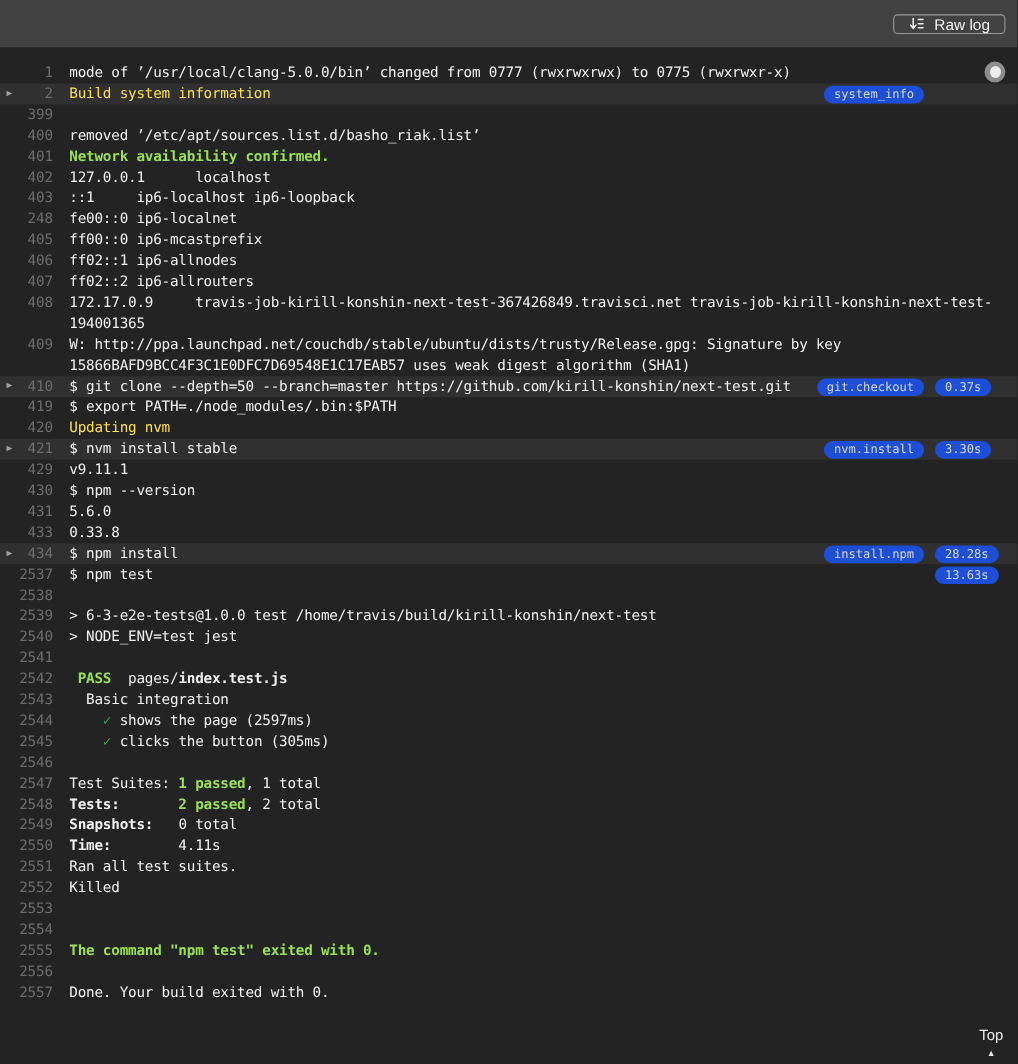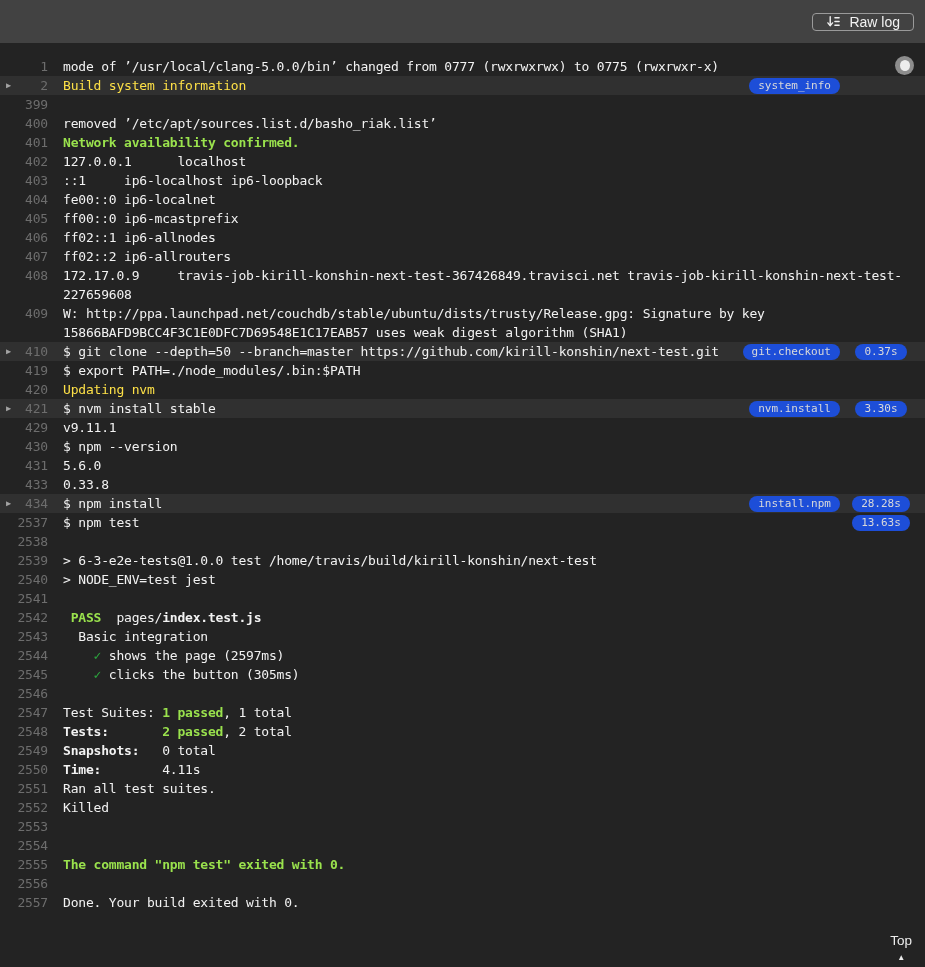--- a/index.html
+++ b/index.html
@@ -59,21 +59,21 @@
   }
   .badge{
     background:#1d4ed8;color:#d9d9d9;
     font-size:11px;letter-spacing:0;
     line-height:16px;height:16px;
     padding:0 9px;border-radius:9px;
     white-space:nowrap;
   }
   .namebadge{margin-right:10px;}
   .tslot{
-    width:62px;display:flex;justify-content:center;
+    width:62px;display:flex;justify-content:flex-start;
   }
   
   .scroll-dot{
     position:absolute;top:56px;right:11px;
     width:19px;height:19px;border-radius:50%;
     background:#8d8d8d;
     display:flex;align-items:center;justify-content:center;
     cursor:pointer;
   }
   .scroll-dot .inner{
@@ -109,26 +109,26 @@
 
 <div class="log">
   <div>
       <div class="row"><span class="caret"></span><span class="num">1</span><span class="content"><span>mode of ’/usr/local/clang-5.0.0/bin’ changed from 0777 (rwxrwxrwx) to 0775 (rwxrwxr-x)</span></span></div>
       <div class="row hl"><span class="caret">▶</span><span class="num">2</span><span class="content"><span class="y">Build system information</span></span><span class="badges"><span class="badge namebadge">system_info</span><span class="tslot"></span></span></div>
       <div class="row"><span class="caret"></span><span class="num">399</span><span class="content"></span></div>
       <div class="row"><span class="caret"></span><span class="num">400</span><span class="content"><span>removed ’/etc/apt/sources.list.d/basho_riak.list’</span></span></div>
       <div class="row"><span class="caret"></span><span class="num">401</span><span class="content"><span class="g">Network availability confirmed.</span></span></div>
       <div class="row"><span class="caret"></span><span class="num">402</span><span class="content"><span>127.0.0.1      localhost</span></span></div>
       <div class="row"><span class="caret"></span><span class="num">403</span><span class="content"><span>::1     ip6-localhost ip6-loopback</span></span></div>
-      <div class="row"><span class="caret"></span><span class="num">404</span><span class="content"><span>fe00::0 ip6-localnet</span></span></div>
+      <div class="row"><span class="caret"></span><span class="num">248</span><span class="content"><span>fe00::0 ip6-localnet</span></span></div>
       <div class="row"><span class="caret"></span><span class="num">405</span><span class="content"><span>ff00::0 ip6-mcastprefix</span></span></div>
       <div class="row"><span class="caret"></span><span class="num">406</span><span class="content"><span>ff02::1 ip6-allnodes</span></span></div>
       <div class="row"><span class="caret"></span><span class="num">407</span><span class="content"><span>ff02::2 ip6-allrouters</span></span></div>
       <div class="row"><span class="caret"></span><span class="num">408</span><span class="content"><span>172.17.0.9     travis-job-kirill-konshin-next-test-367426849.travisci.net travis-job-kirill-konshin-next-test-</span></span></div>
-      <div class="row"><span class="caret"></span><span class="num"></span><span class="content"><span>227659608</span></span></div>
+      <div class="row"><span class="caret"></span><span class="num"></span><span class="content"><span>194001365</span></span></div>
       <div class="row"><span class="caret"></span><span class="num">409</span><span class="content"><span>W: http://ppa.launchpad.net/couchdb/stable/ubuntu/dists/trusty/Release.gpg: Signature by key</span></span></div>
       <div class="row"><span class="caret"></span><span class="num"></span><span class="content"><span>15866BAFD9BCC4F3C1E0DFC7D69548E1C17EAB57 uses weak digest algorithm (SHA1)</span></span></div>
       <div class="row hl"><span class="caret">▶</span><span class="num">410</span><span class="content"><span>$ git clone --depth=50 --branch=master https://github.com/kirill-konshin/next-test.git</span></span><span class="badges"><span class="badge namebadge">git.checkout</span><span class="tslot"><span class="badge">0.37s</span></span></span></div>
       <div class="row"><span class="caret"></span><span class="num">419</span><span class="content"><span>$ export PATH=./node_modules/.bin:$PATH</span></span></div>
       <div class="row"><span class="caret"></span><span class="num">420</span><span class="content"><span class="y">Updating nvm</span></span></div>
       <div class="row hl"><span class="caret">▶</span><span class="num">421</span><span class="content"><span>$ nvm install stable</span></span><span class="badges"><span class="badge namebadge">nvm.install</span><span class="tslot"><span class="badge">3.30s</span></span></span></div>
       <div class="row"><span class="caret"></span><span class="num">429</span><span class="content"><span>v9.11.1</span></span></div>
       <div class="row"><span class="caret"></span><span class="num">430</span><span class="content"><span>$ npm --version</span></span></div>
       <div class="row"><span class="caret"></span><span class="num">431</span><span class="content"><span>5.6.0</span></span></div>
       <div class="row"><span class="caret"></span><span class="num">433</span><span class="content"><span>0.33.8</span></span></div>

